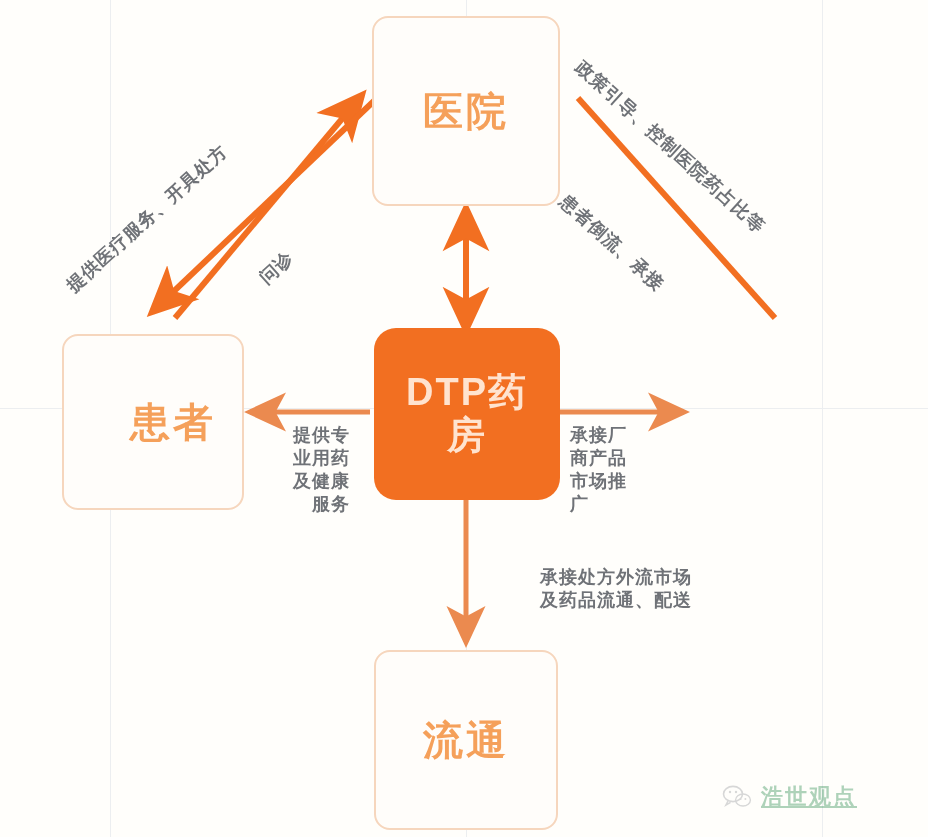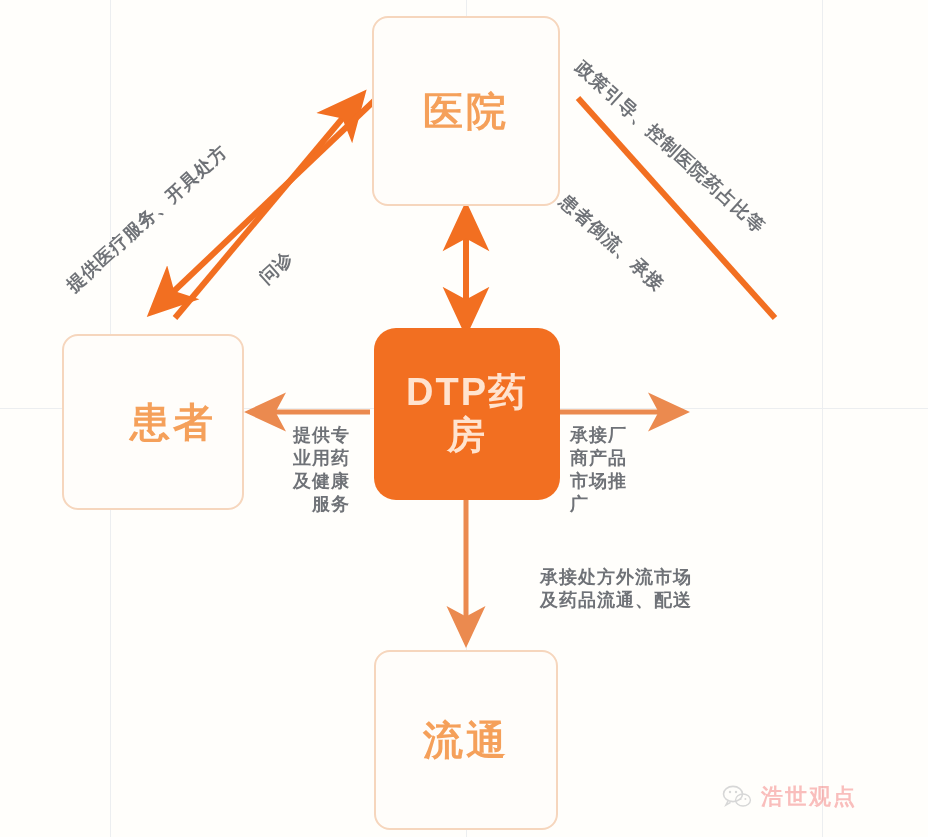--- a/index.html
+++ b/index.html
@@ -72,24 +72,25 @@
   }
 
   .watermark {
     position: absolute;
     display: flex;
     align-items: center;
     gap: 9px;
     opacity: 0.34;
   }
   .watermark .wm-text {
-    color: #ef4444;
+    color: #15803d;
     font-size: 22px;
     font-weight: 700;
     letter-spacing: 2px;
+    text-decoration: underline;
   }
   .wm-icon { width: 30px; height: 26px; }
 </style>
 </head>
 <body>
 
 <div id="canvas">
 
   <div class="guide-h" style="top:408px;"></div>
   <div class="guide-v" style="left:110px;"></div>

